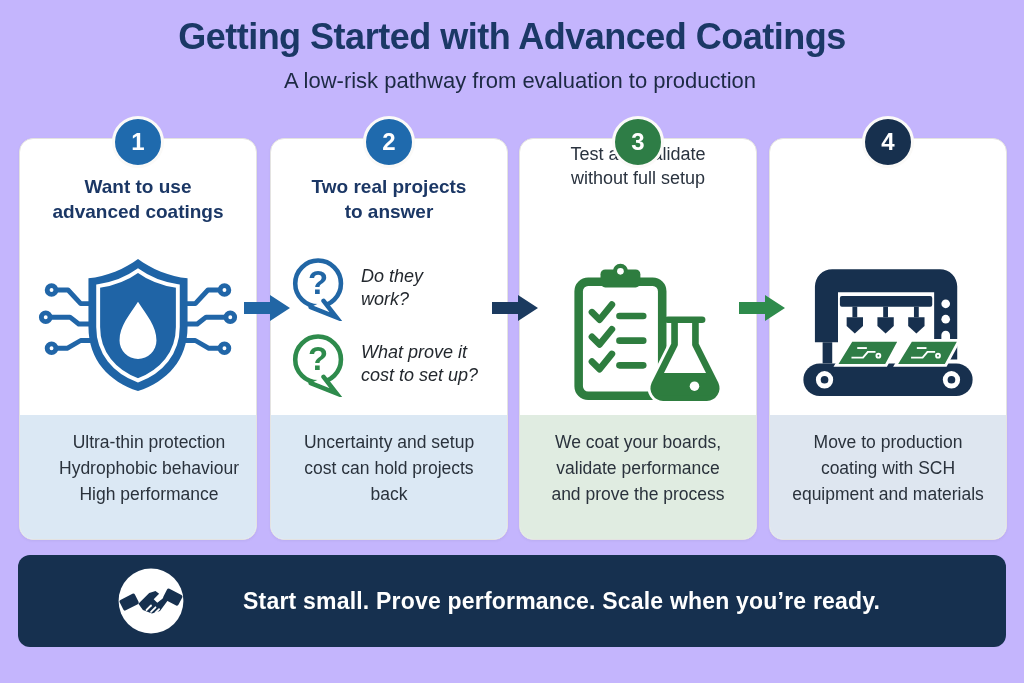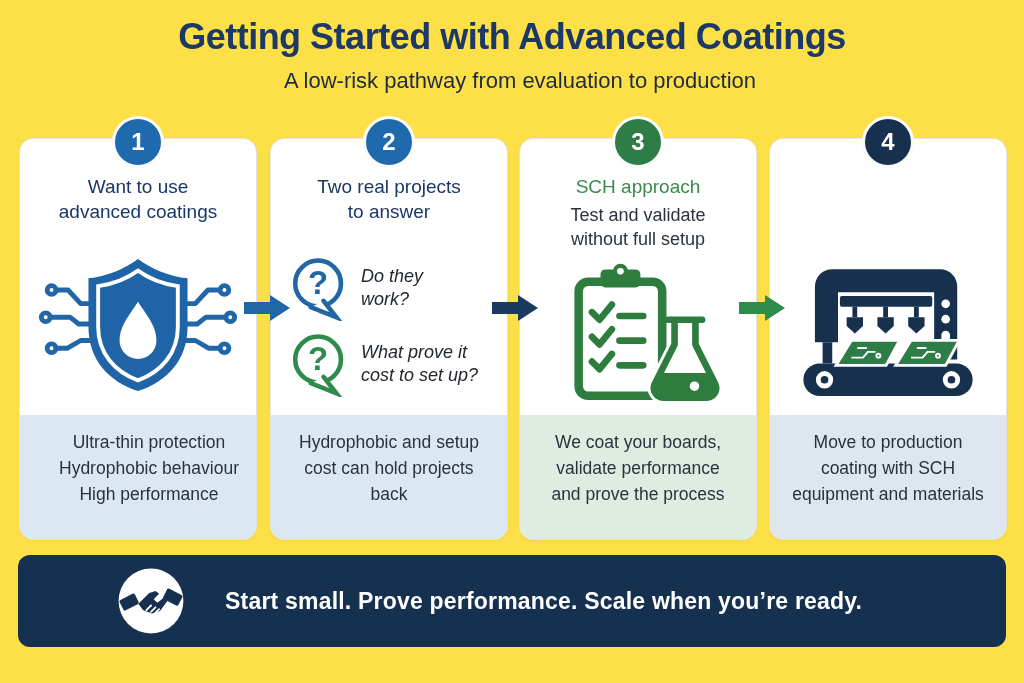--- a/index.html
+++ b/index.html
@@ -1,33 +1,33 @@
 <!DOCTYPE html>
 <html><head>
 <meta charset="utf-8">
 <style>
   html,body{margin:0;padding:0;background:#ffffff;}
-  .canvas{position:relative;width:1024px;height:683px;background:#fde047;overflow:hidden;
+  .canvas{position:relative;width:1024px;height:683px;background:#c4b5fd;overflow:hidden;
           font-family:"Liberation Sans",sans-serif;}
   svg text{font-family:"Liberation Sans",sans-serif;}
 
   .page-title{position:absolute;top:16px;left:0;width:100%;text-align:center;
               font-size:36px;font-weight:bold;color:#1B3866;letter-spacing:-0.5px;}
   .page-subtitle{position:absolute;top:68px;left:8px;width:100%;text-align:center;
               font-size:22px;color:#1D2A44;}
 
   .card{position:absolute;top:138px;width:236px;height:400px;background:#fff;
         border:1px solid #E4E3E1;border-radius:14px;box-shadow:0 1px 3px rgba(0,0,0,.05);}
   .card1{left:19px;} .card2{left:270px;} .card3{left:519px;} .card4{left:769px;}
 
   .badge{position:absolute;top:-23px;left:50%;transform:translateX(-50%);
          width:46px;height:46px;border-radius:50%;color:#fff;font-size:24px;font-weight:bold;
          display:flex;align-items:center;justify-content:center;border:3px solid #FBFAF8;box-sizing:content-box;}
 
-  .card-title{margin:36px 8px 0;text-align:center;font-size:19px;font-weight:normal;
+  .card-title{margin:36px 8px 0;text-align:center;font-size:19px;font-weight:bold;
               color:#1B3765;line-height:1.3;white-space:pre-line;}
   .card-subtitle{margin:3px 8px 0;text-align:center;font-size:18px;color:#2A333F;
               line-height:1.35;white-space:pre-line;}
 
   .icon-zone{position:absolute;top:96px;bottom:126px;left:0;right:0;
              display:flex;align-items:center;justify-content:center;}
   .icon-zone.lower{top:116px;}
 
   .q-rows{position:absolute;top:100px;left:16px;right:4px;bottom:126px;
           display:flex;flex-direction:column;justify-content:center;gap:10px;}
@@ -38,21 +38,21 @@
                border-radius:0 0 13px 13px;display:flex;align-items:center;justify-content:center;
                text-align:center;font-size:17.5px;color:#2A323C;line-height:1.5;
                white-space:pre-line;padding:0 6px 18px;box-sizing:border-box;}
 
   .arrow{position:absolute;top:294px;}
   .arrow1{left:244px;} .arrow2{left:492px;} .arrow3{left:739px;}
 
   .banner{position:absolute;left:18px;top:555px;width:988px;height:92px;
           border-radius:12px;display:flex;align-items:center;}
   .banner-icon{margin-left:97px;width:72px;height:72px;flex:0 0 auto;}
-  .banner-text{margin-left:38px;}
+  .banner-text{margin-left:56px;}
   .banner-title{font-size:23px;font-weight:bold;color:#ffffff;letter-spacing:.2px;}
   .banner-subtitle{margin-top:7px;font-size:18.5px;color:#C6D1DE;}
 </style>
 </head>
 <body>
 
 <div class="canvas">
 
   <div class="page-title">Getting Started with Advanced Coatings</div>
   <div class="page-subtitle">A low-risk pathway from evaluation to production</div>
@@ -104,28 +104,27 @@
       <div class="q-row">
         <svg width="64" height="66" viewBox="0 0 70 72">
           <circle cx="34" cy="31" r="25" fill="#fff" stroke-width="5" stroke="#2E8B4C"></circle>
           <path d="M40,50 L54,68 L26,57" fill="#fff" stroke-width="5" stroke-linecap="round" stroke="#2E8B4C"></path>
           <text x="34" y="43" text-anchor="middle" font-size="36" font-weight="bold" fill="#2E8B4C">?</text>
         </svg>
         <div class="q-label">What prove it
 cost to set up?</div>
       </div>
     </div>
-    <div class="card-footer" style="background-color: rgb(219, 232, 244);">Hydrophobic and setup
+    <div class="card-footer" style="background-color: rgb(219, 232, 244);">Uncertainty and setup
 cost can hold projects
 back</div>
   </section>
 
   <section class="card card3">
     <div class="badge" style="background-color: rgb(46, 125, 70);">3</div>
-    <h2 class="card-title" style="color: rgb(58, 138, 77);">SCH approach</h2>
     <div class="card-subtitle">Test and validate
 without full setup</div>
     <div class="icon-zone lower">
       <svg width="178" height="150" viewBox="0 0 185 158">
         <rect x="30" y="24" width="88" height="120" rx="10" fill="none" stroke-width="9" stroke="#2E7D3F"></rect>
         <g fill="#2E7D3F">
           <rect x="53" y="11" width="42" height="19" rx="5"></rect>
           <circle cx="74" cy="13" r="8"></circle>
         </g>
         <circle cx="74" cy="13" r="3.5" fill="#fff"></circle>

